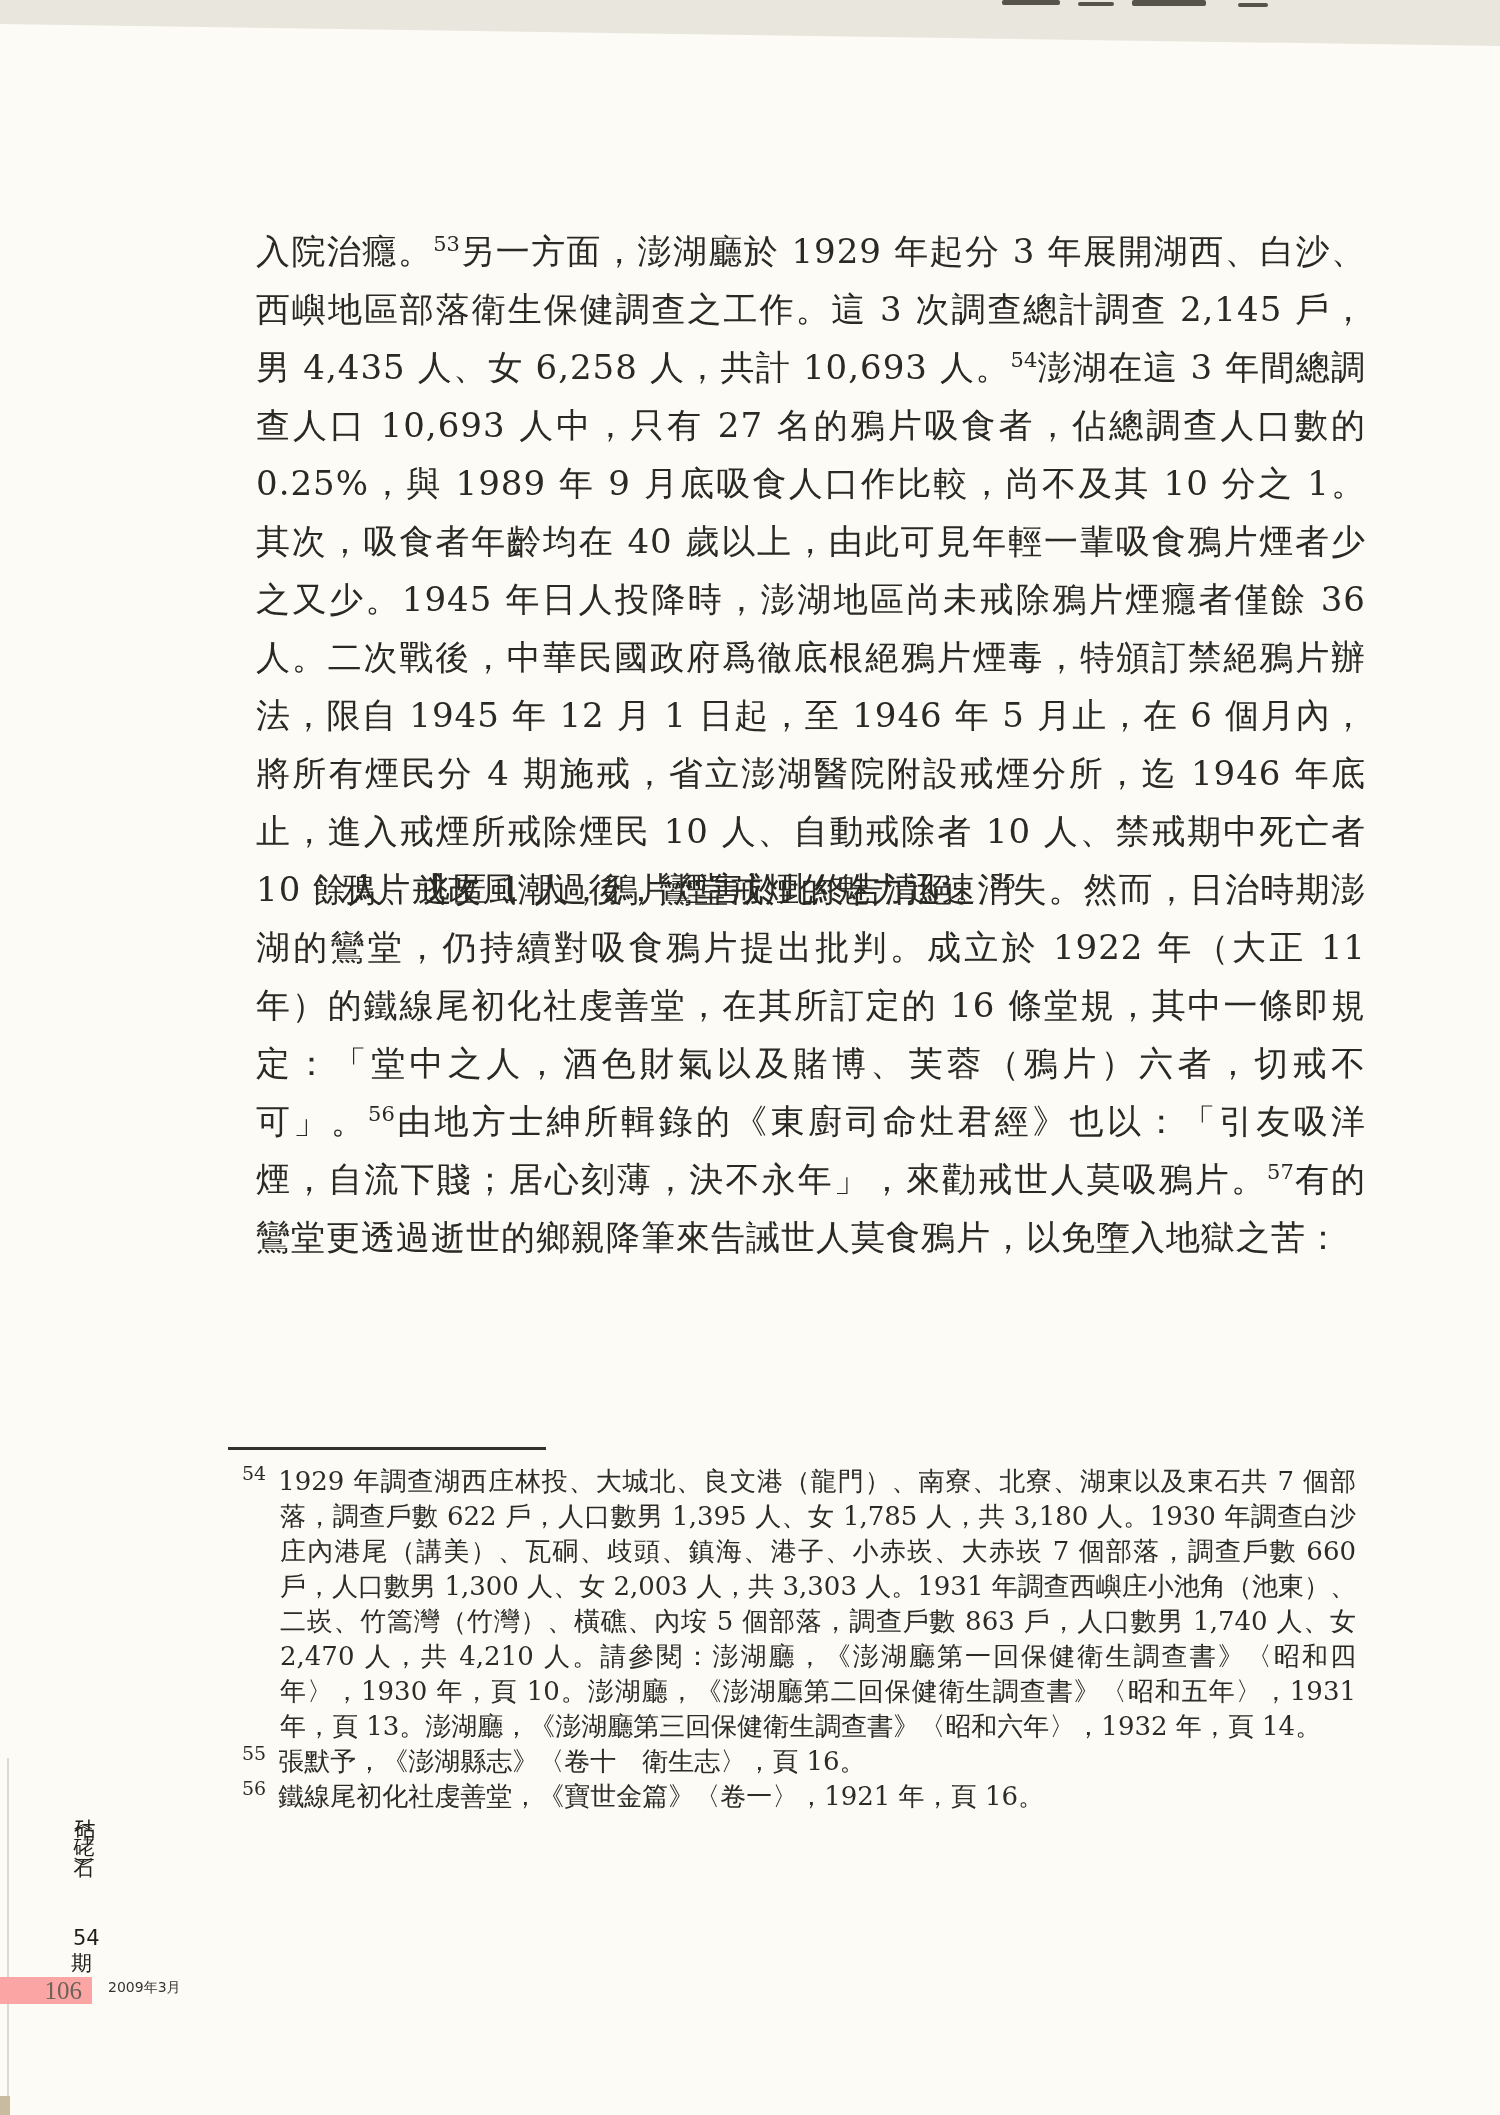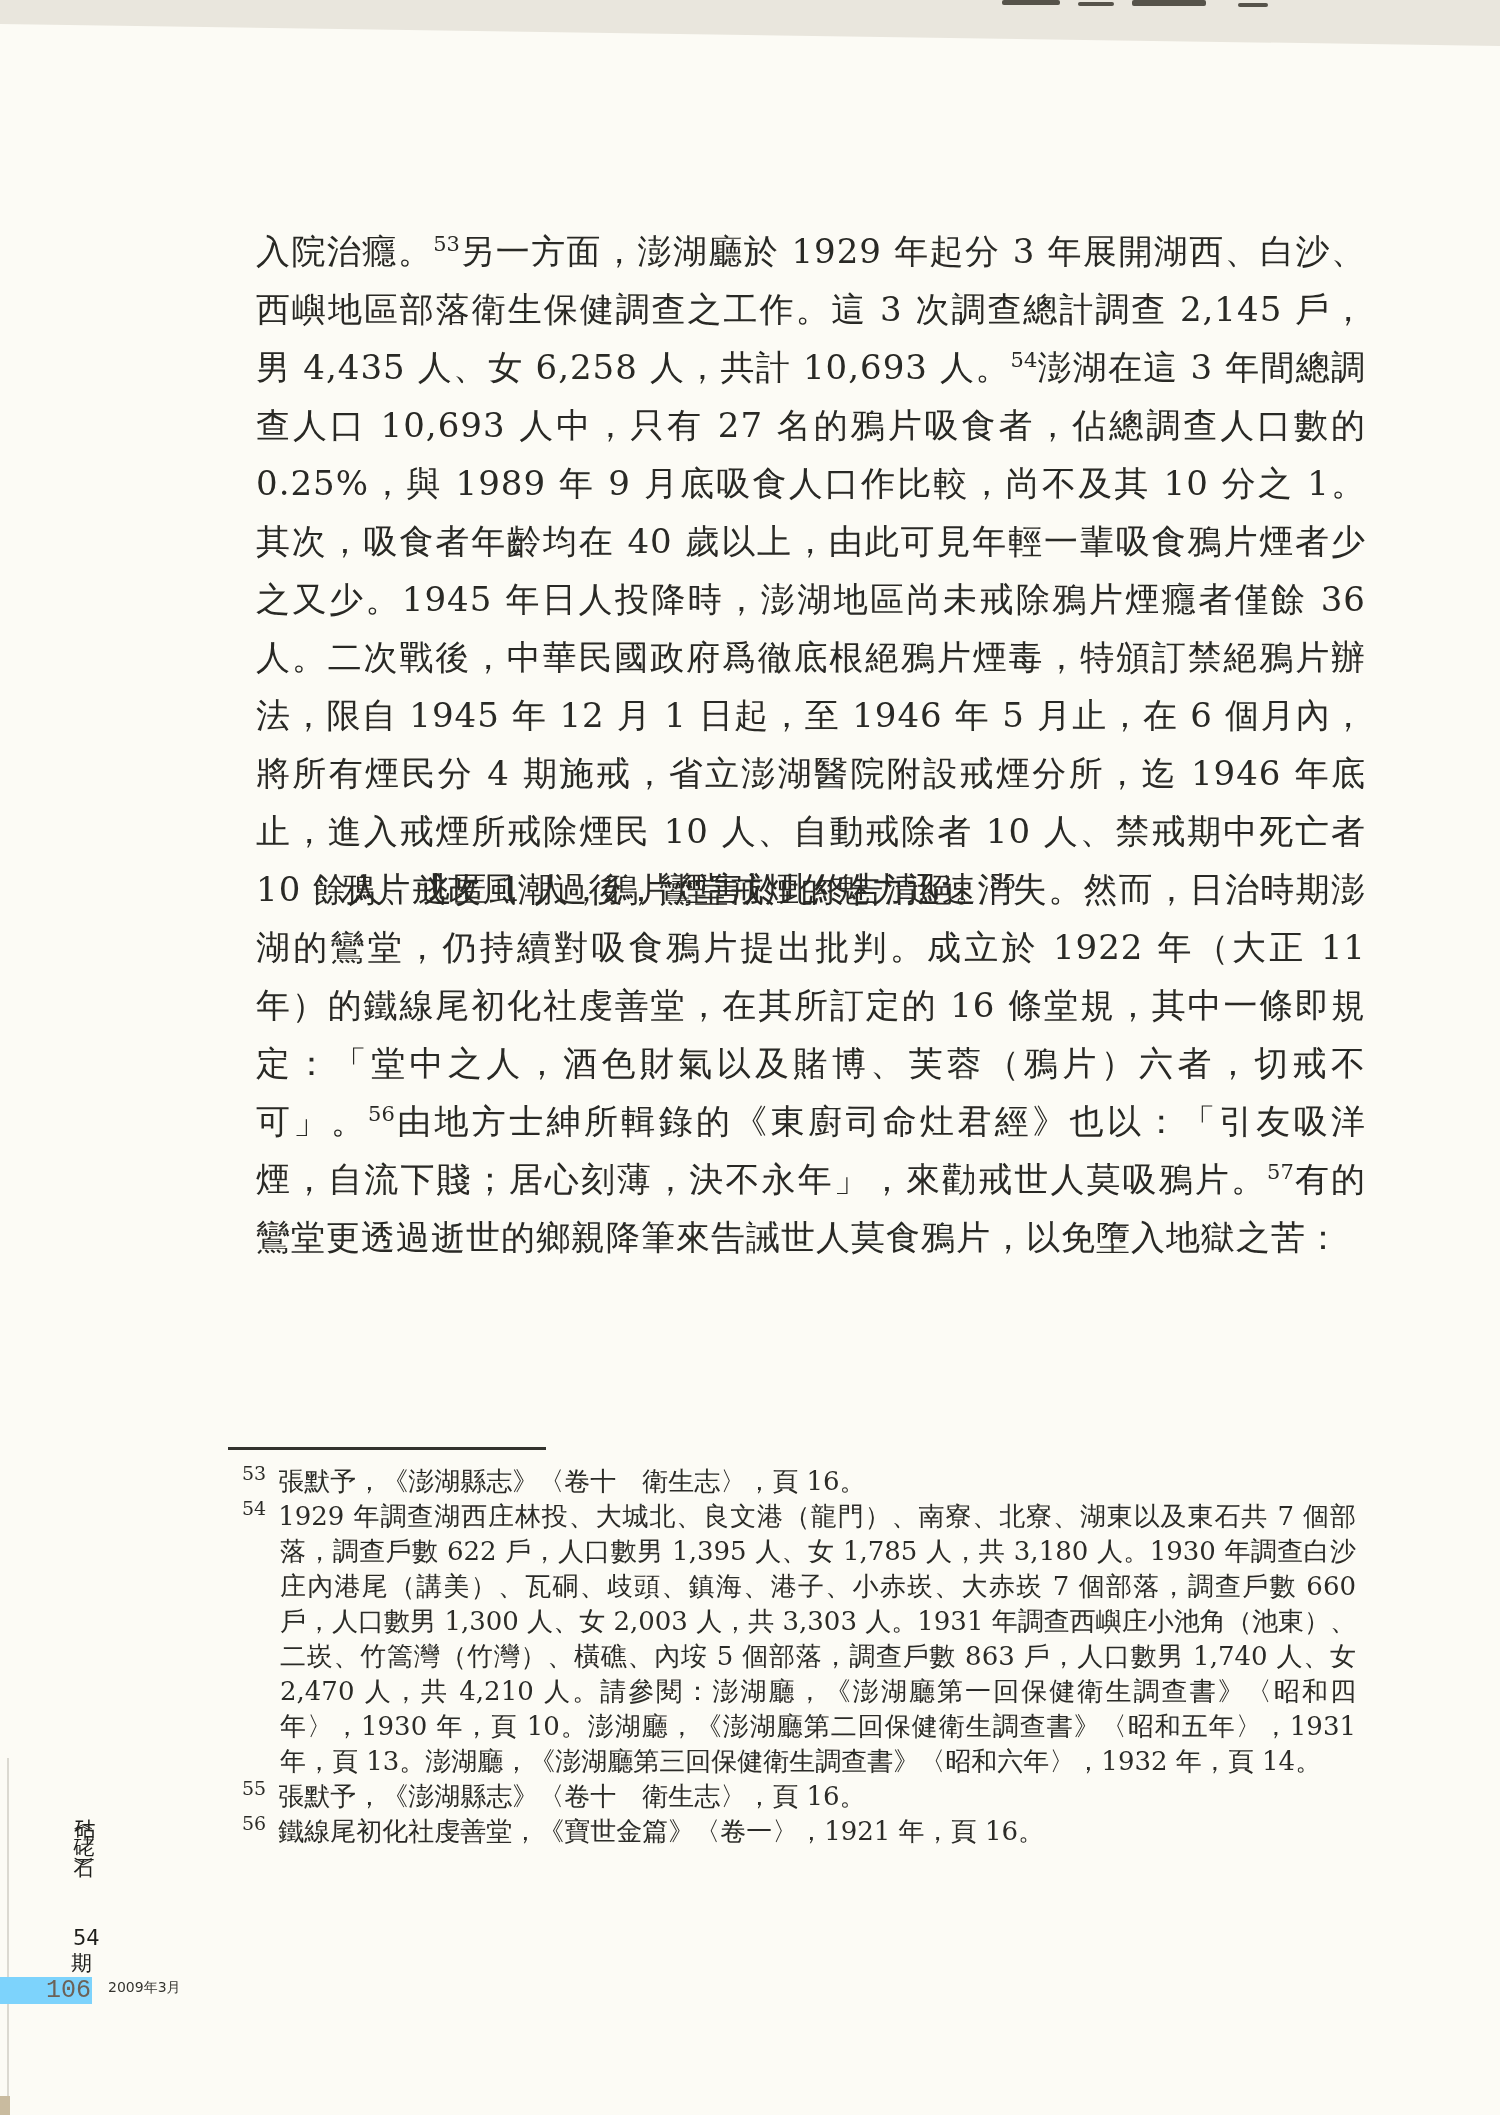--- a/index.html
+++ b/index.html
@@ -48,24 +48,24 @@
   .journal-title{
     position:absolute;left:70px;top:1818px;
     writing-mode:vertical-rl;
     font-family:"DejaVu Sans","Liberation Sans",sans-serif;
     font-size:21px;color:#1e1e1b;letter-spacing:1px;
   }
   .issue-number{position:absolute;left:73px;top:1926px;font-family:"DejaVu Sans","Liberation Sans",sans-serif;font-size:21px;color:#1e1e1b;}
   .issue-label{position:absolute;left:71px;top:1949px;font-family:"DejaVu Sans","Liberation Sans",sans-serif;font-size:21px;color:#1e1e1b;}
   .page-badge{
     position:absolute;left:0;top:1977px;width:92px;height:27px;
-    background:#7dd3fc;
-    font-family:Liberation Mono, monospace;
+    background:#fca5a5;
+    font-family:Liberation Serif, serif;
     font-size:25px;line-height:27px;color:#6c6257;
-    text-align:right;padding-right:1px;box-sizing:border-box;
+    text-align:right;padding-right:10px;box-sizing:border-box;
   }
   .issue-date{
     position:absolute;left:108px;top:1979px;
     font-family:"DejaVu Sans","Liberation Sans",sans-serif;
     font-size:14px;color:#34342f;
   }
 </style>
 </head>
 <body>
 
@@ -79,21 +79,20 @@
   <div class="left-edge-line"></div>
   <div class="corner-mark"></div>
 
   <div class="body-text">
     <div class="para-1"><span>入院治癮。</span><sup class="fn-ref">53</sup><span>另一方面，澎湖廳於 1929 年起分 3 年展開湖西、白沙、西嶼地區部落衛生保健調查之工作。這 3 次調查總計調查 2,145 戶，男 4,435 人、女 6,258 人，共計 10,693 人。</span><sup class="fn-ref">54</sup><span>澎湖在這 3 年間總調查人口 10,693 人中，只有 27 名的鴉片吸食者，佔總調查人口數的 0.25%，與 1989 年 9 月底吸食人口作比較，尚不及其 10 分之 1。其次，吸食者年齡均在 40 歲以上，由此可見年輕一輩吸食鴉片煙者少之又少。1945 年日人投降時，澎湖地區尚未戒除鴉片煙癮者僅餘 36 人。二次戰後，中華民國政府爲徹底根絕鴉片煙毒，特頒訂禁絕鴉片辦法，限自 1945 年 12 月 1 日起，至 1946 年 5 月止，在 6 個月內，將所有煙民分 4 期施戒，省立澎湖醫院附設戒煙分所，迄 1946 年底止，進入戒煙所戒除煙民 10 人、自動戒除者 10 人、禁戒期中死亡者 10 餘人、逃匿 1 人，鴉片煙害於此終告清絕。</span><sup class="fn-ref">55</sup></div>
     <div class="para-2"><span>鴉片戒改風潮過後，鸞堂戒煙的魅力迅速消失。然而，日治時期澎湖的鸞堂，仍持續對吸食鴉片提出批判。成立於 1922 年（大正 11 年）的鐵線尾初化社虔善堂，在其所訂定的 16 條堂規，其中一條即規定：「堂中之人，酒色財氣以及賭博、芙蓉（鴉片）六者，切戒不可」。</span><sup class="fn-ref">56</sup><span>由地方士紳所輯錄的《東廚司命灶君經》也以：「引友吸洋煙，自流下賤；居心刻薄，決不永年」，來勸戒世人莫吸鴉片。</span><sup class="fn-ref">57</sup><span>有的鸞堂更透過逝世的鄉親降筆來告誡世人莫食鴉片，以免墮入地獄之苦：</span></div>
   </div>
 
   <div class="fn-rule"></div>
   <div class="footnotes">
-    <div class="footnote"><sup class="fn-num">53</sup><span>張默予，《澎湖縣志》〈卷十　衛生志〉，頁 16。</span></div>
     <div class="footnote"><sup class="fn-num">54</sup><span>1929 年調查湖西庄林投、大城北、良文港（龍門）、南寮、北寮、湖東以及東石共 7 個部落，調查戶數 622 戶，人口數男 1,395 人、女 1,785 人，共 3,180 人。1930 年調查白沙庄內港尾（講美）、瓦硐、歧頭、鎮海、港子、小赤崁、大赤崁 7 個部落，調查戶數 660 戶，人口數男 1,300 人、女 2,003 人，共 3,303 人。1931 年調查西嶼庄小池角（池東）、二崁、竹篙灣（竹灣）、橫礁、內垵 5 個部落，調查戶數 863 戶，人口數男 1,740 人、女 2,470 人，共 4,210 人。請參閱：澎湖廳，《澎湖廳第一回保健衛生調查書》〈昭和四年〉，1930 年，頁 10。澎湖廳，《澎湖廳第二回保健衛生調查書》〈昭和五年〉，1931 年，頁 13。澎湖廳，《澎湖廳第三回保健衛生調查書》〈昭和六年〉，1932 年，頁 14。</span></div>
     <div class="footnote"><sup class="fn-num">55</sup><span>張默予，《澎湖縣志》〈卷十　衛生志〉，頁 16。</span></div>
     <div class="footnote"><sup class="fn-num">56</sup><span>鐵線尾初化社虔善堂，《寶世金篇》〈卷一〉，1921 年，頁 16。</span></div>
   </div>
 
   <div class="sidebar">
     <div class="journal-title">《硓𥑮石》</div>
     <div class="issue-number">54</div>
     <div class="issue-label">期</div>
     <div class="page-badge">106</div>

